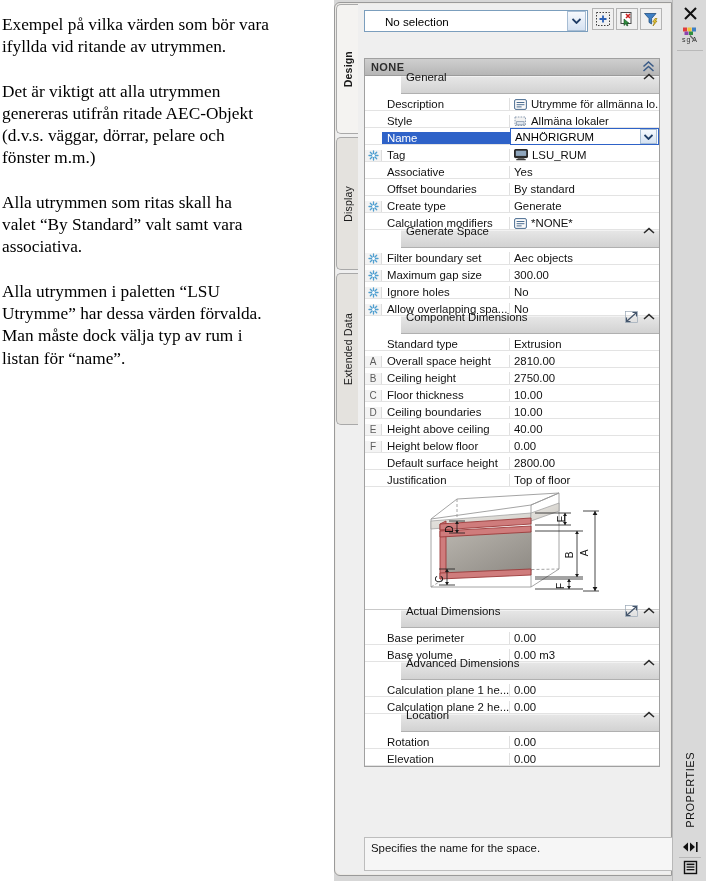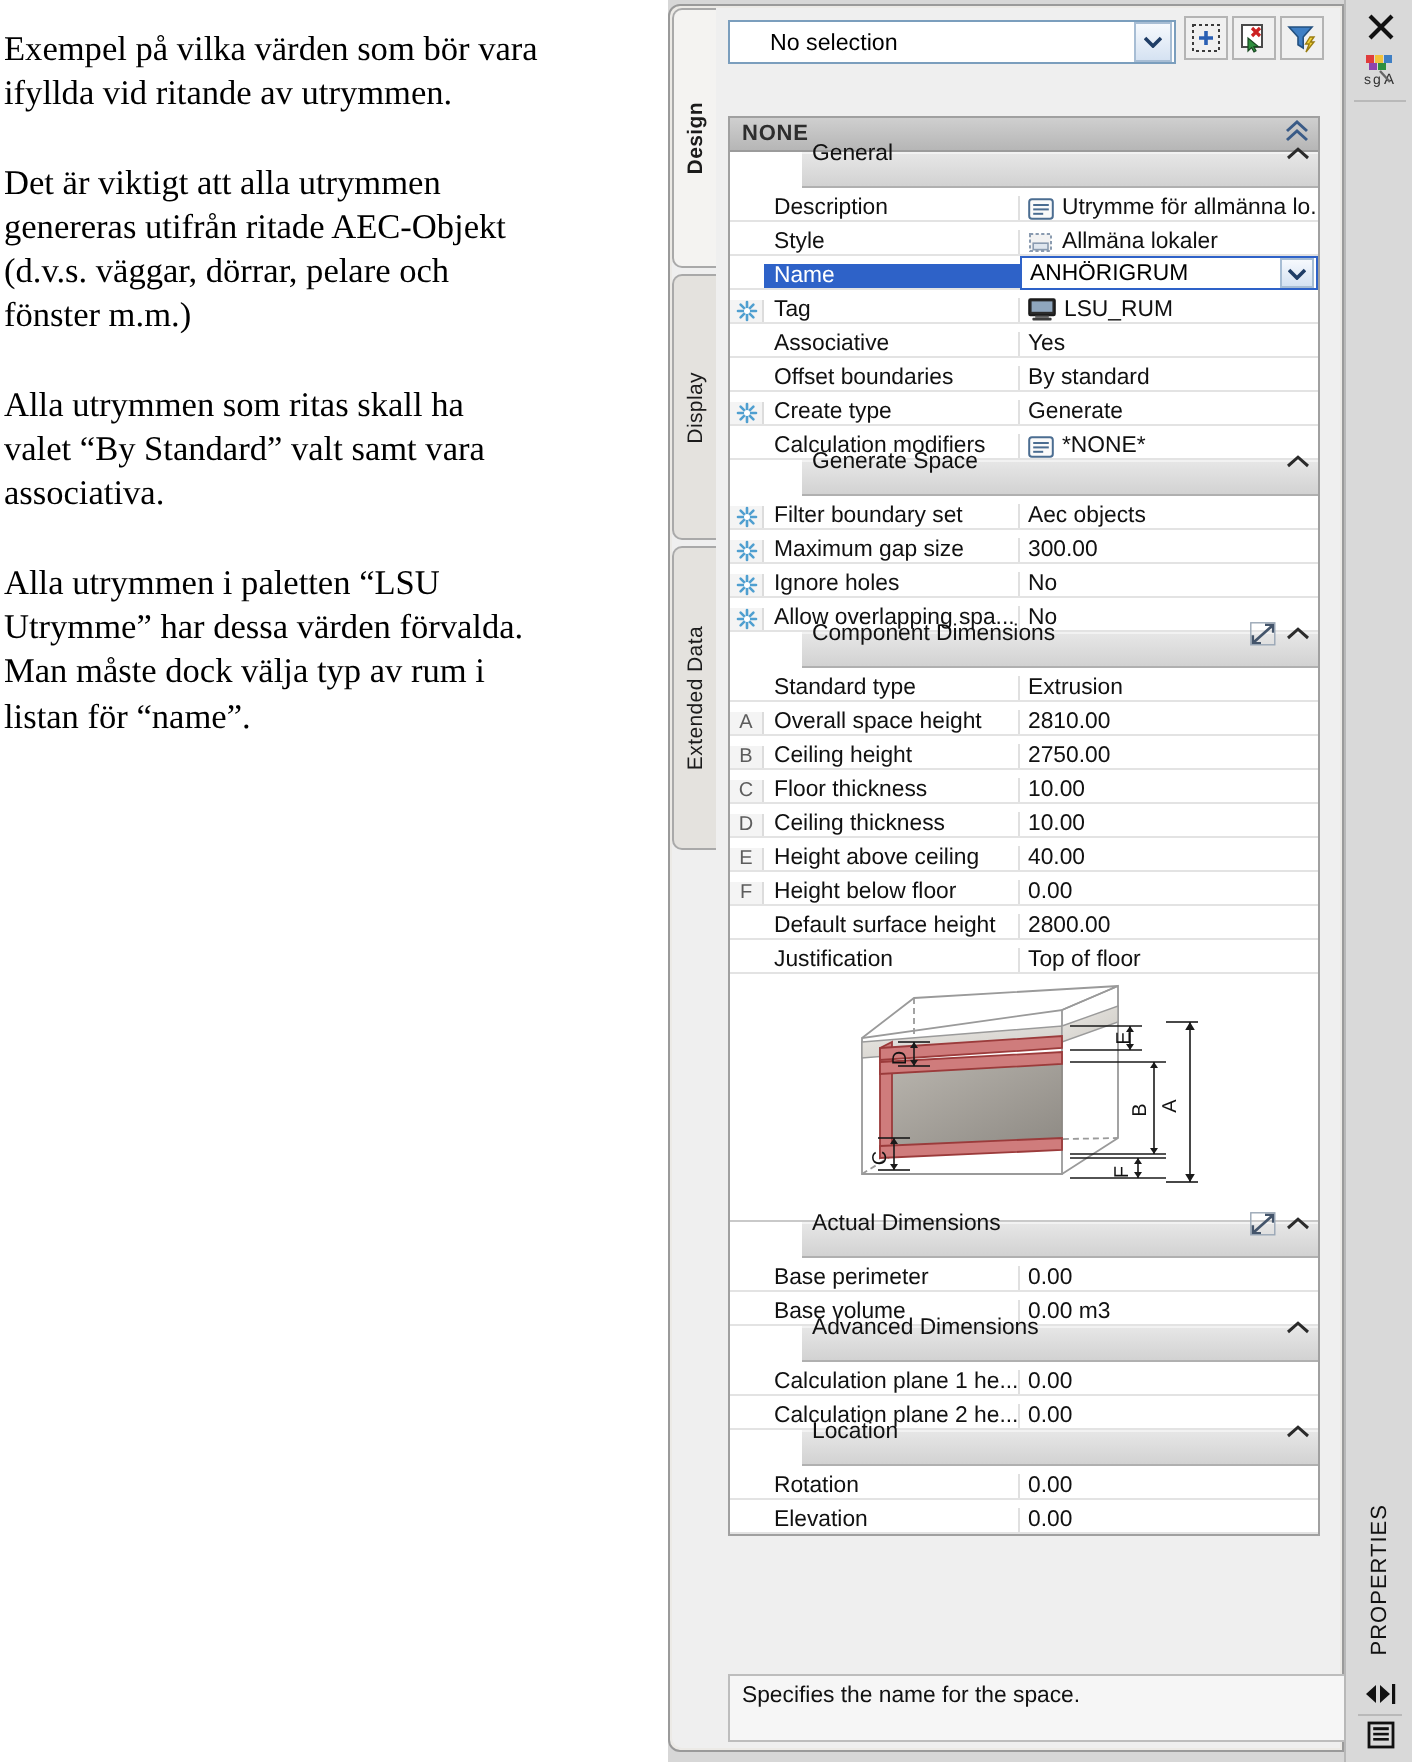--- a/index.html
+++ b/index.html
@@ -523,21 +523,21 @@
             </div>
             <div class="row">
               <div class="dimlbl">C</div>
               <div class="nm">Floor thickness</div>
               <div class="vl">
                 <span>10.00</span>
               </div>
             </div>
             <div class="row">
               <div class="dimlbl">D</div>
-              <div class="nm">Ceiling thickness</div>
+              <div class="nm">Ceiling boundaries</div>
               <div class="vl">
                 <span>10.00</span>
               </div>
             </div>
             <div class="row">
               <div class="dimlbl">E</div>
               <div class="nm">Height above ceiling</div>
               <div class="vl">
                 <span>40.00</span>
               </div>

